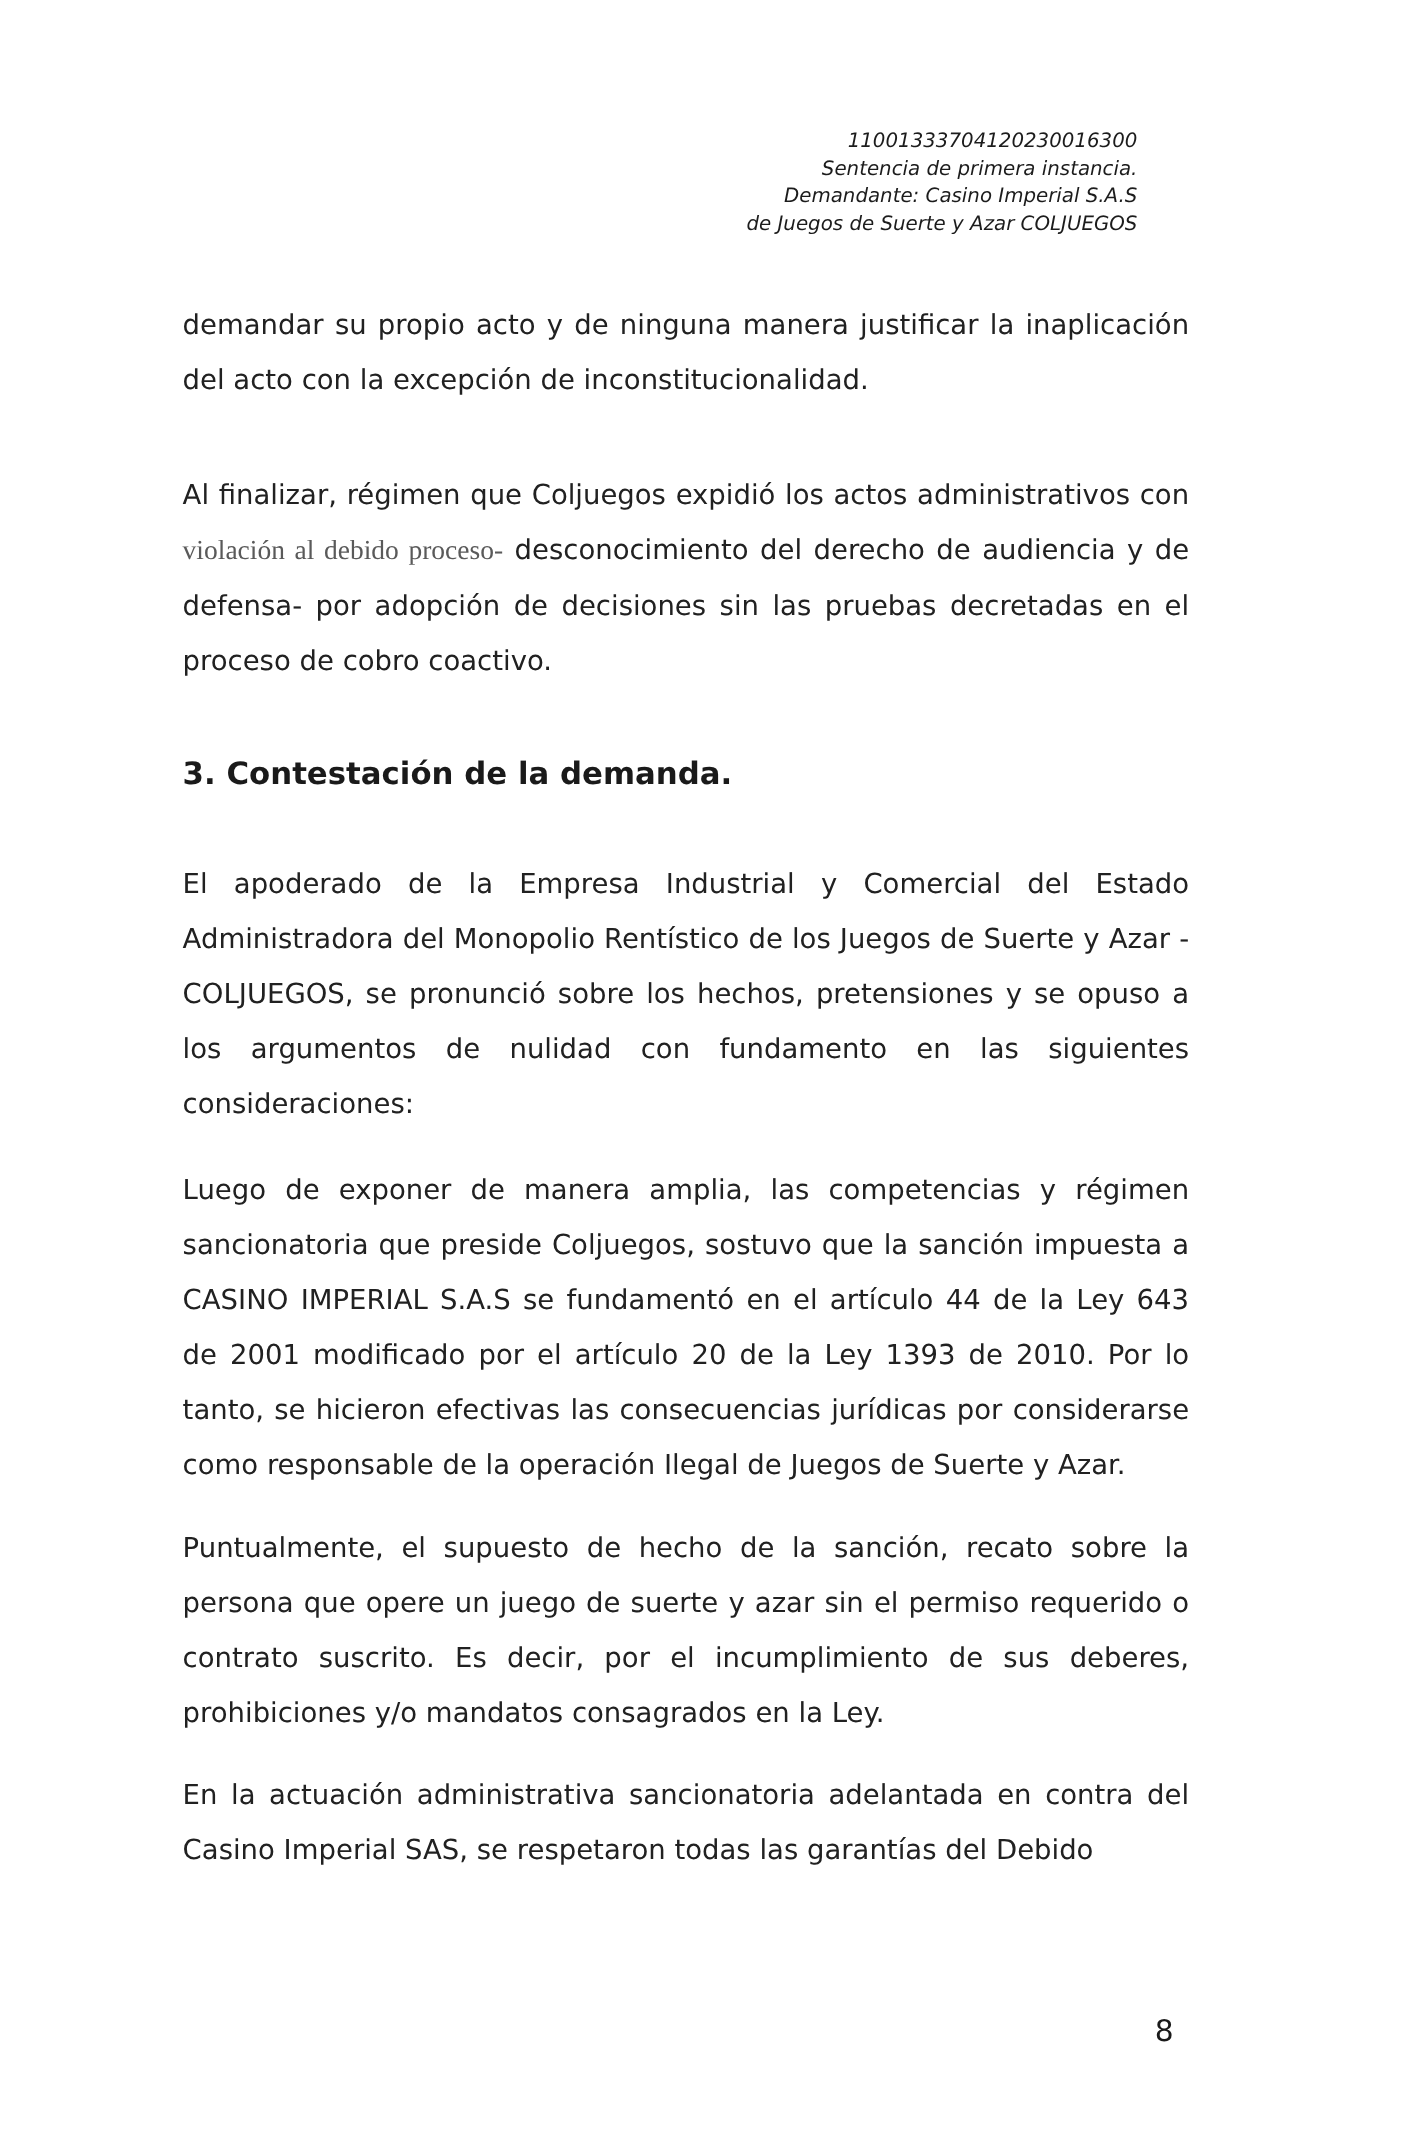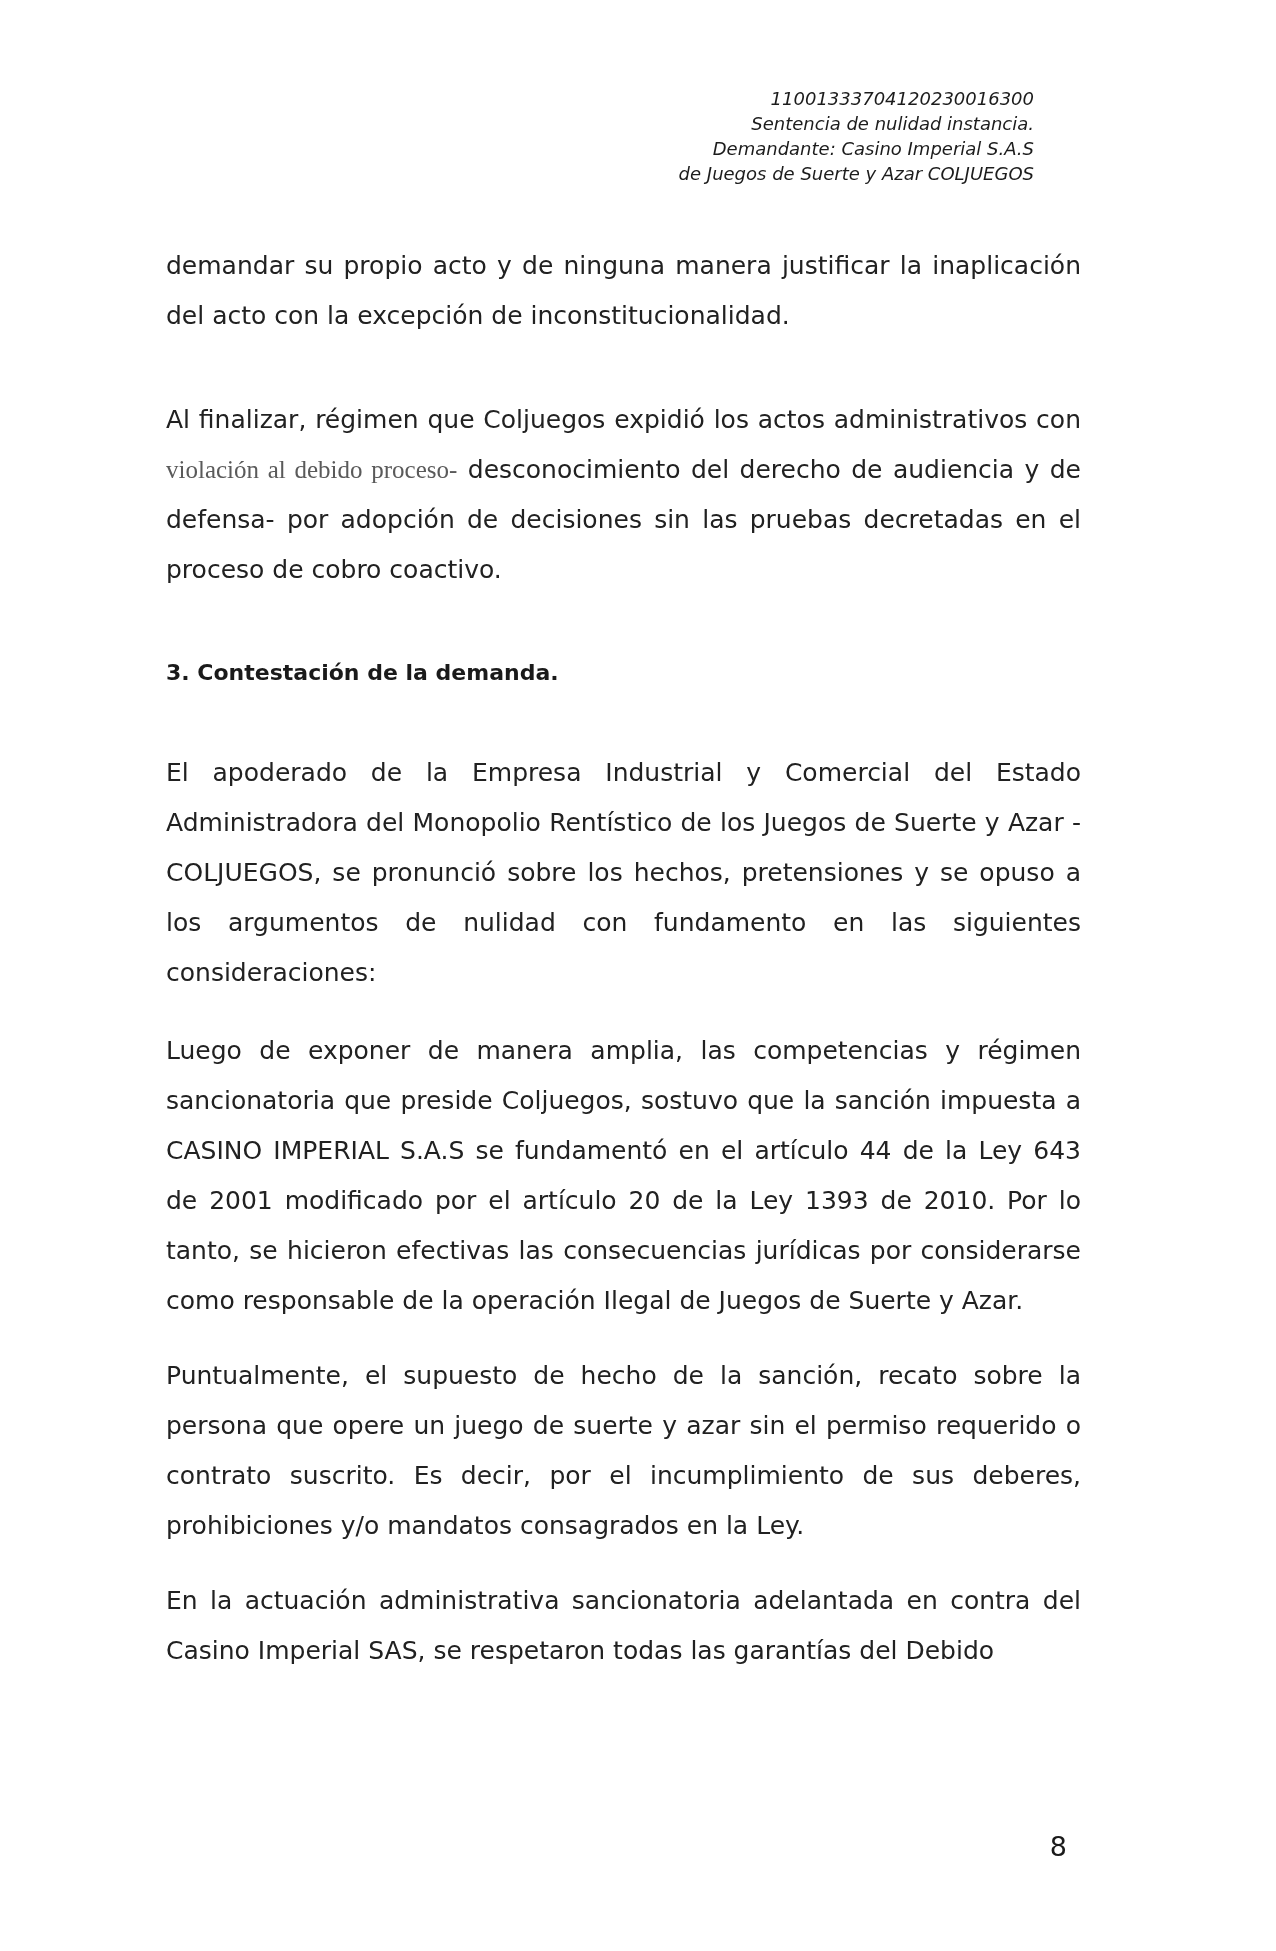--- a/index.html
+++ b/index.html
@@ -17,38 +17,39 @@
     overflow: hidden;
     box-sizing: border-box;
   }
   .case-header {
     padding: 86px 242px 0 300px;
     text-align: right;
     font-style: italic;
     font-size: 18px;
     line-height: 25px;
     color: #1c1c1c;
+    margin-top: 30px;
   }
   .case-header div {
     white-space: nowrap;
   }
   .content {
     padding: 55px 195px 0 166px;
     font-size: 25px;
     line-height: 50px;
     text-align: justify;
   }
   .content p {
     margin: 0;
   }
   .p-intro        { margin-bottom: 54px !important; }
   .p-finalizar    { margin-bottom: 53px !important; }
   .section-heading {
     margin: 0 0 50px 0;
-    font-size: 22px;
+    font-size: 28px;
     font-weight: bold;
     line-height: 50px;
     text-align: left;
     color: #1a1a1a;
   }
   .p-apoderado    { margin-bottom: 28px !important; }
   .p-luego        { margin-bottom: 25px !important; }
   .p-puntualmente { margin-bottom: 25px !important; }
   .muted {
     color: #5a5a5a;
@@ -63,21 +64,21 @@
     color: #1a1a1a;
   }
 </style>
 </head>
 <body>
 
 <div class="page">
 
   <div class="case-header">
     <div>11001333704120230016300</div>
-    <div>Sentencia de nulidad instancia.</div>
+    <div>Sentencia de primera instancia.</div>
     <div>Demandante: Casino Imperial S.A.S</div>
     <div>de Juegos de Suerte y Azar COLJUEGOS</div>
   </div>
 
   <div class="content">
 
     <p class="p-intro">demandar su propio acto y de ninguna manera justificar la inaplicación del acto con la excepción de inconstitucionalidad.</p>
 
     <p class="p-finalizar"><span>Al finalizar, régimen que Coljuegos expidió los actos administrativos con </span><span class="muted">violación al debido proceso-</span><span> desconocimiento del derecho de audiencia y de defensa- por adopción de decisiones sin las pruebas decretadas en el proceso de cobro coactivo.</span></p>
 

